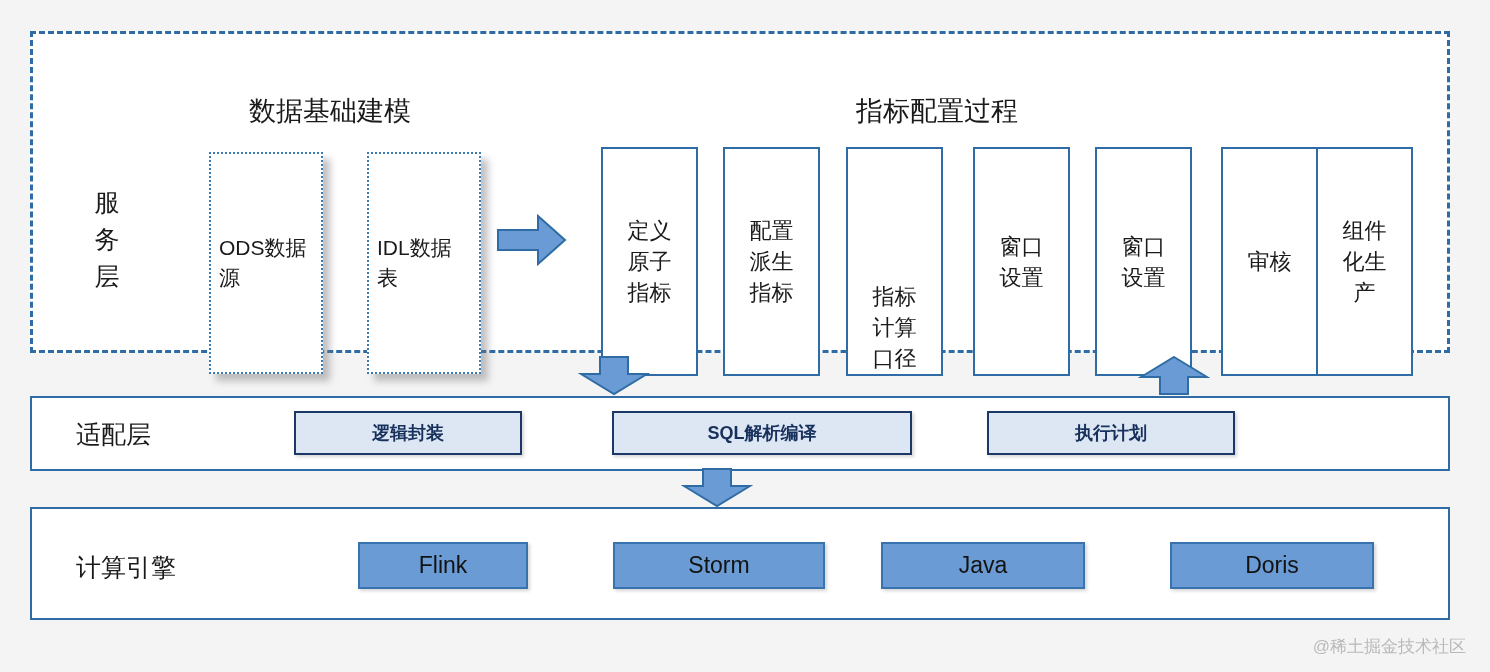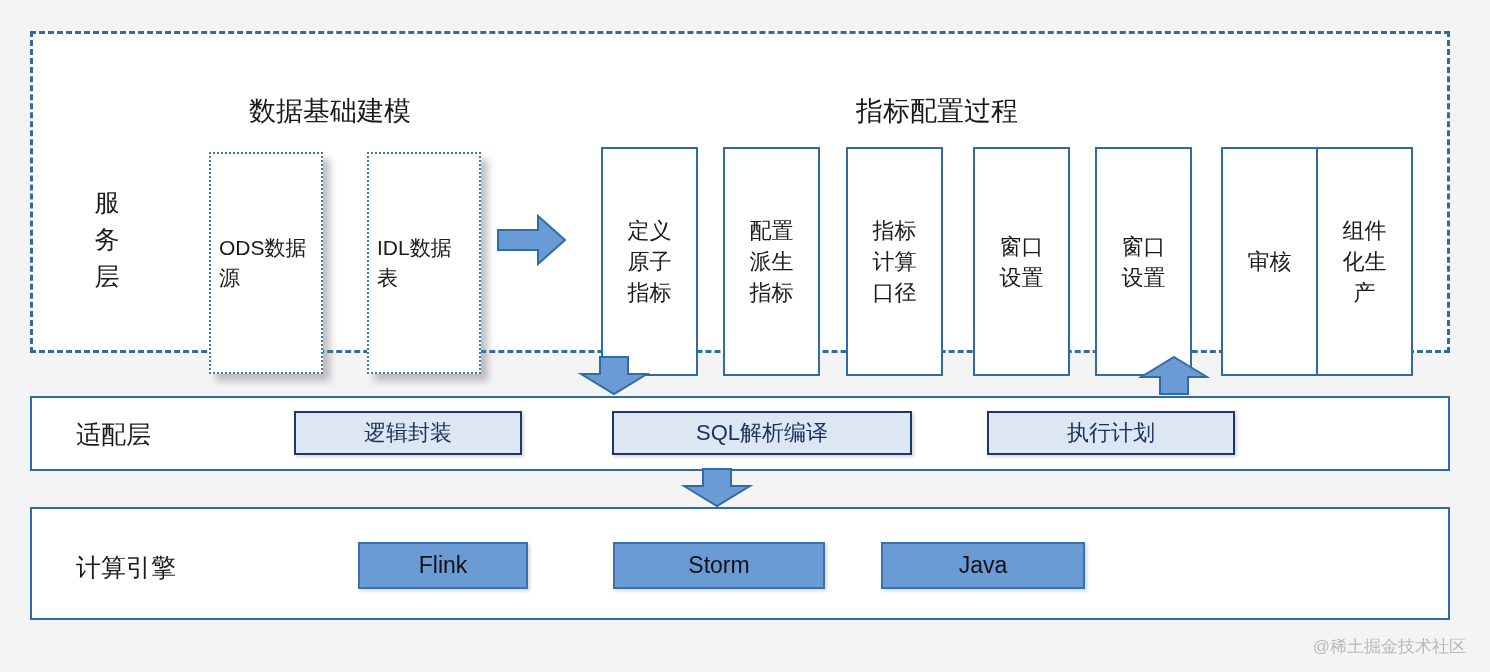--- a/index.html
+++ b/index.html
@@ -122,23 +122,24 @@
     height: 44px;
     border: 2px solid #1b3866;
     background: #dde7f4;
     box-sizing: border-box;
     display: flex;
     align-items: center;
     justify-content: center;
     box-shadow: 2px 2px 3px rgba(120,120,120,0.30);
   }
   .adapter-box .txt {
-    font-size: 22px;
+    font-size: 18px;
     color: #17305c;
     white-space: nowrap;
+    font-weight: bold;
   }
 
   
   .compute-layer {
     position: absolute;
     left: 30px;
     top: 507px;
     width: 1420px;
     height: 113px;
     border: 2px solid #2f6ca5;
@@ -213,21 +214,21 @@
         <polygon points="2,20 42,20 42,6 69,30 42,54 42,40 2,40" fill="#6b9bd4" stroke="#2f6ca5" stroke-width="2"></polygon>
       </svg>
     </div>
 
     <div class="proc-box" style="left:568px;">
       <div class="txt">定义原子指标</div>
     </div>
     <div class="proc-box" style="left:690px;">
       <div class="txt">配置派生指标</div>
     </div>
-    <div class="proc-box" style="left:813px;">
+    <div class="proc-box" style="left:813px;align-items:flex-end;">
       <div class="txt">指标计算口径</div>
     </div>
     <div class="proc-box" style="left:940px;">
       <div class="txt">窗口设置</div>
     </div>
     <div class="proc-box" style="left:1062px;">
       <div class="txt">窗口设置</div>
     </div>
     <div class="proc-box" style="left:1188px;">
       <div class="txt">审核</div>
@@ -274,17 +275,20 @@
 
     <div class="engine-box" style="left:326px; width:170px;">
       <div class="txt">Flink</div>
     </div>
     <div class="engine-box" style="left:581px; width:212px;">
       <div class="txt">Storm</div>
     </div>
     <div class="engine-box" style="left:849px; width:204px;justify-content:center;">
       <div class="txt">Java</div>
     </div>
+    <div class="engine-box" style="left:1138px; width:204px;">
+      <div class="txt">Doris</div>
+    </div>
   </div>
 
   <div class="watermark">@稀土掘金技术社区</div>
 
 </div>
 
 </body></html>

